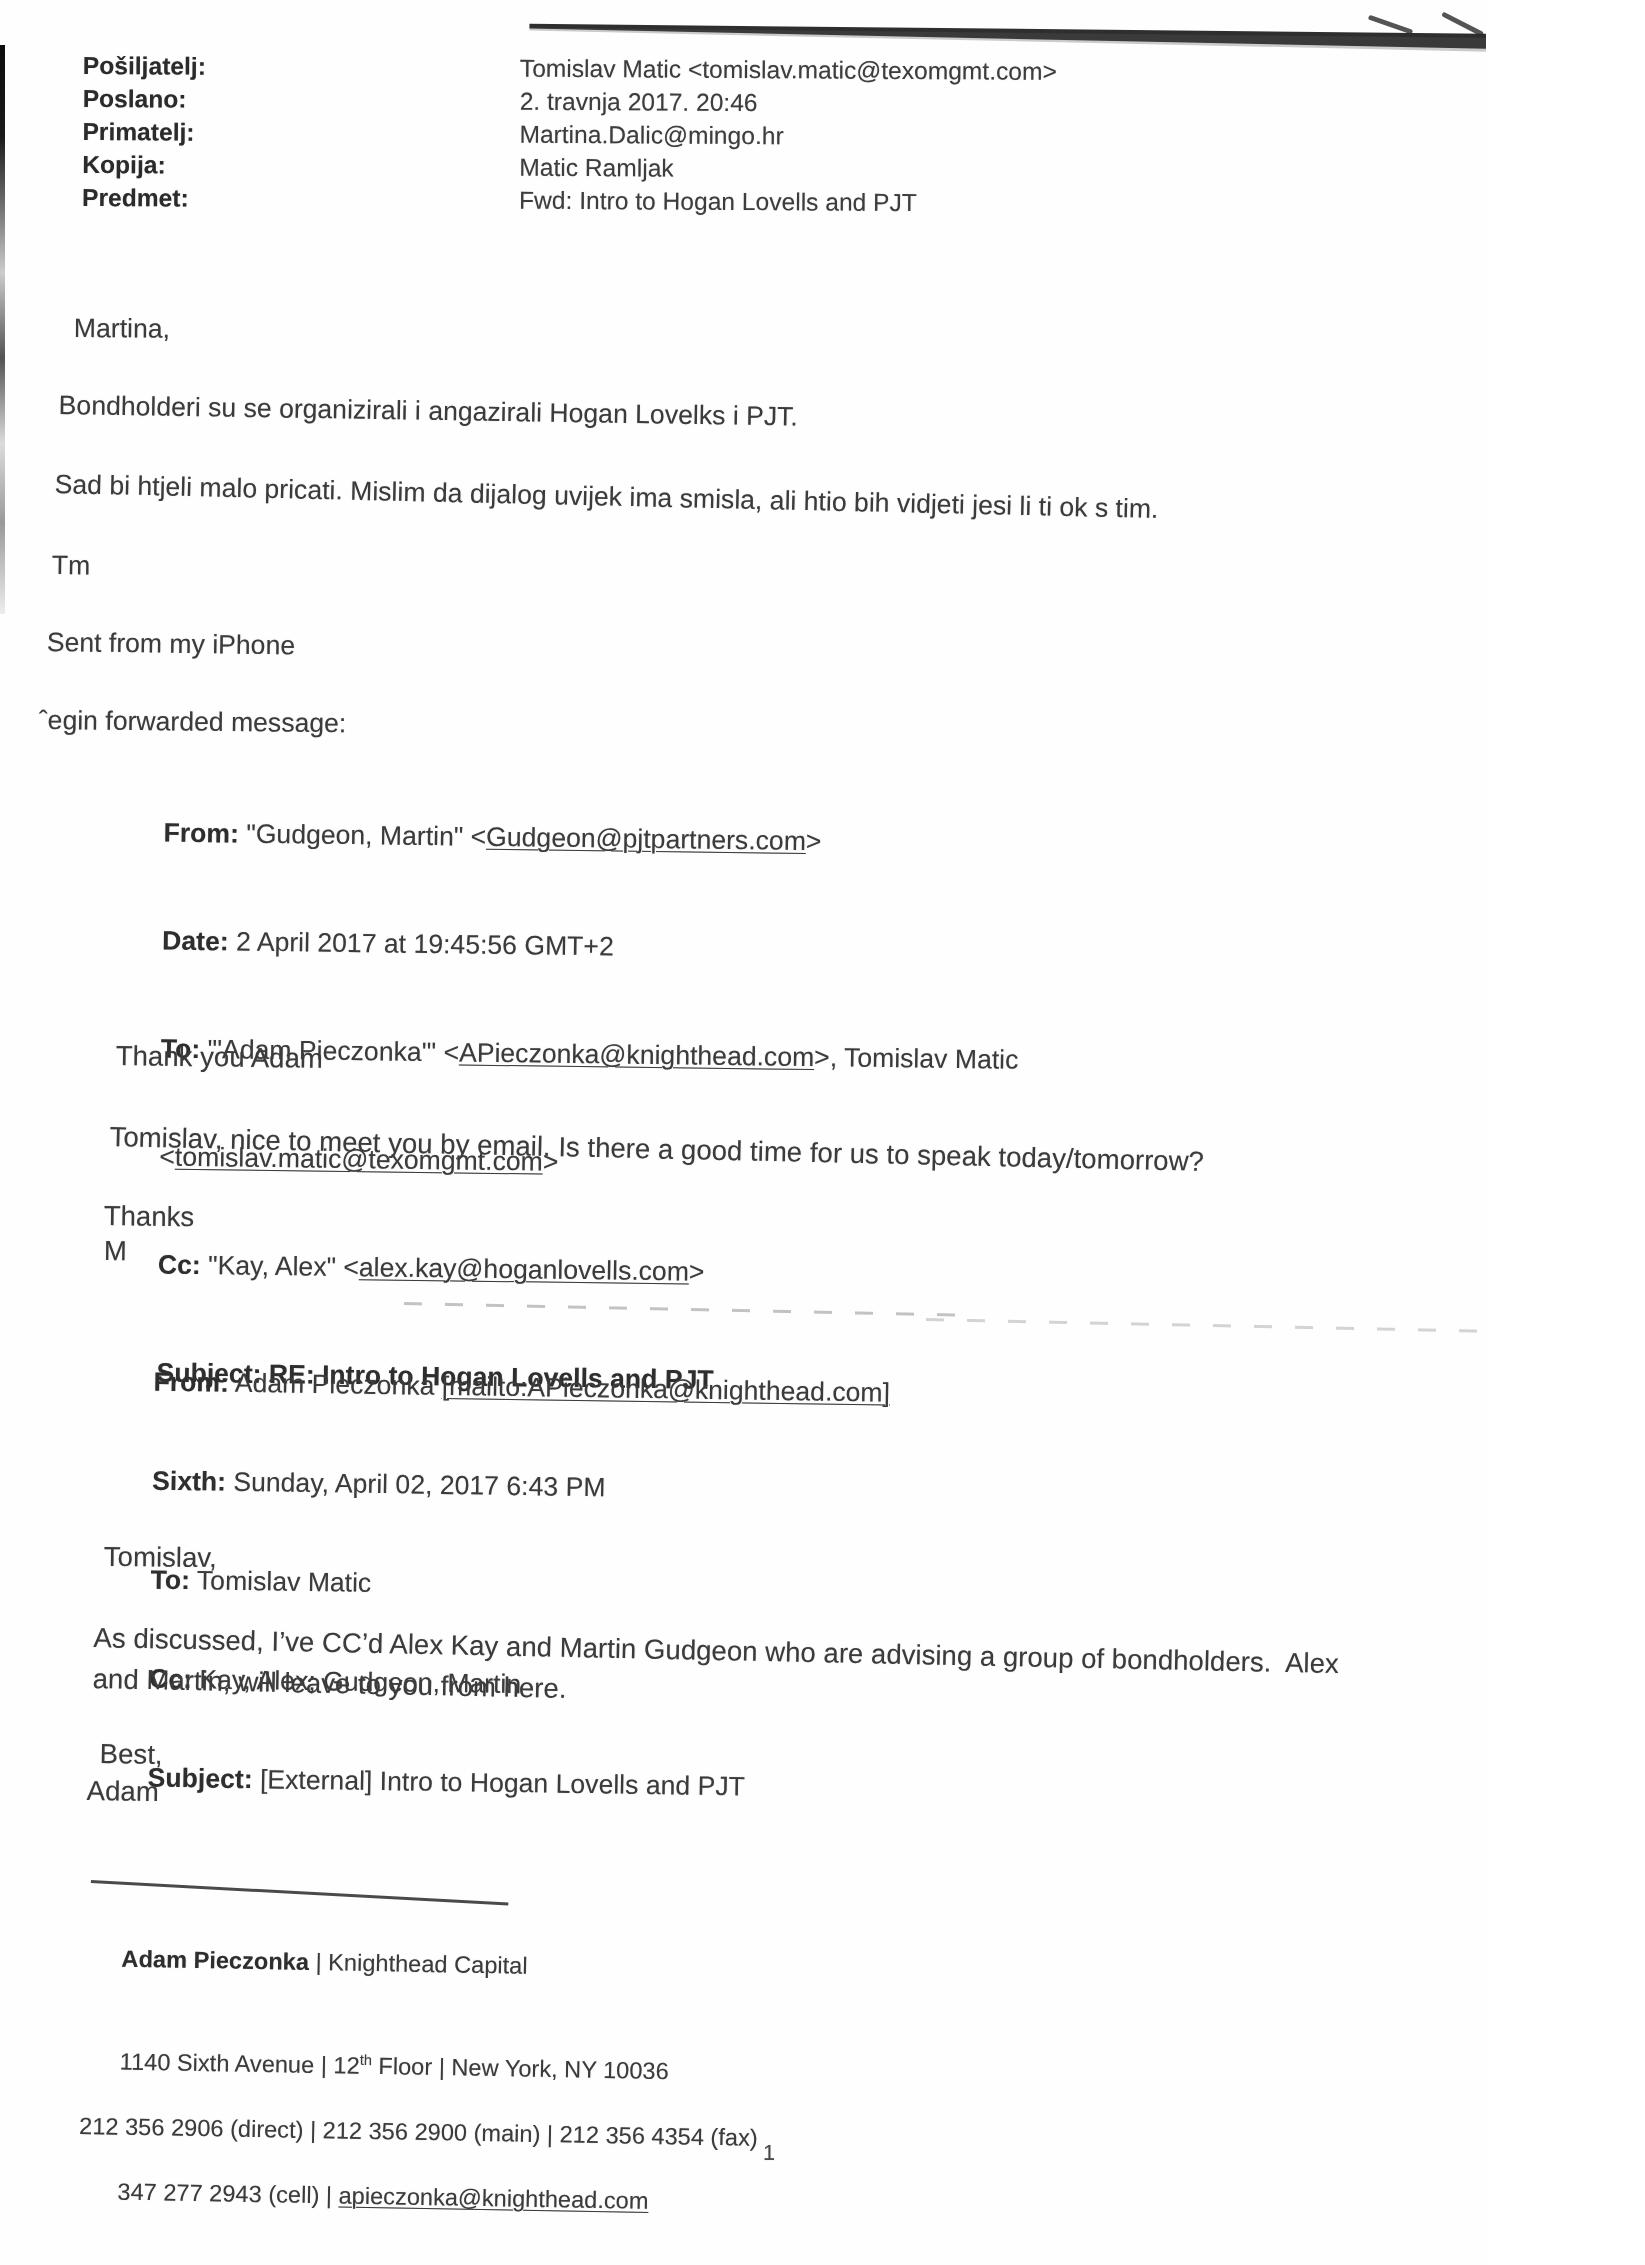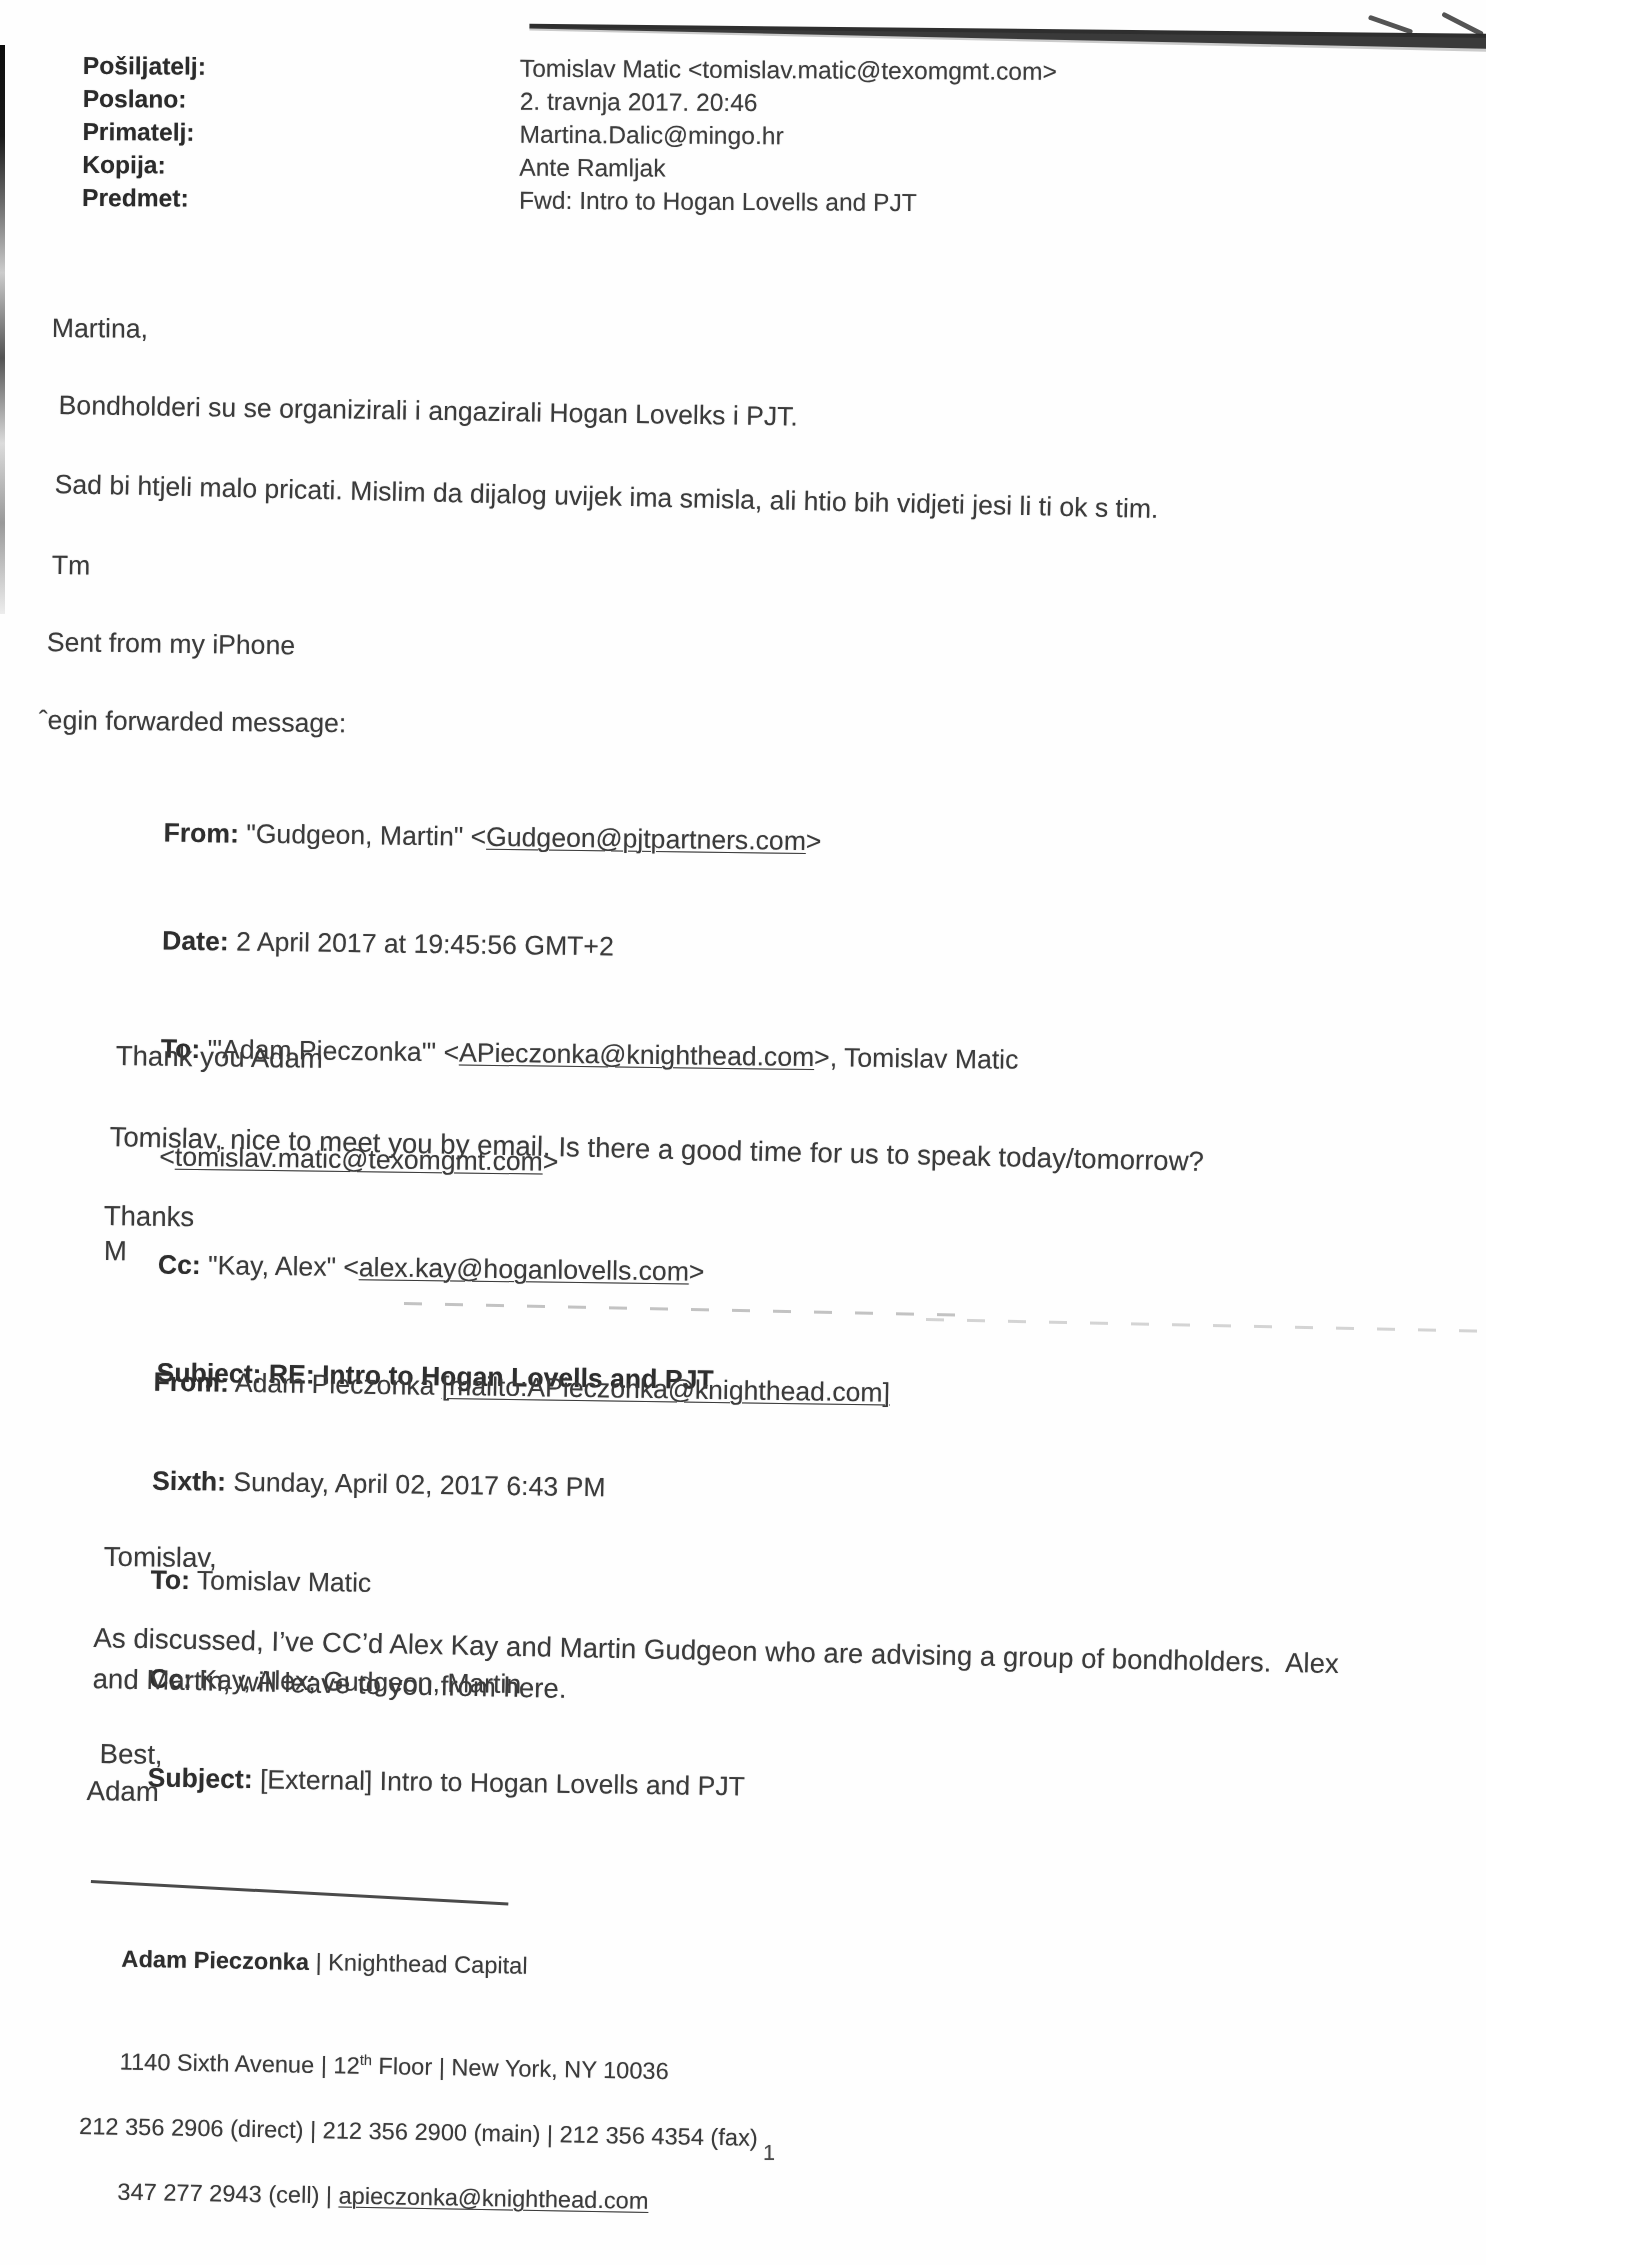--- a/index.html
+++ b/index.html
@@ -54,29 +54,29 @@
     <div class="hrow">
       <span class="hlabel">Poslano:</span>
       <span class="hval">2. travnja 2017. 20:46</span>
     </div>
     <div class="hrow">
       <span class="hlabel">Primatelj:</span>
       <span class="hval">Martina.Dalic@mingo.hr</span>
     </div>
     <div class="hrow">
       <span class="hlabel">Kopija:</span>
-      <span class="hval">Ante Ramljak</span>
+      <span class="hval">Matic Ramljak</span>
     </div>
     <div class="hrow">
       <span class="hlabel">Predmet:</span>
       <span class="hval">Fwd: Intro to Hogan Lovells and PJT</span>
     </div>
   </div>
 
-  <div class="abs t27 line" style="left:52px;top:313px;transform:rotate(0.4deg);text-align:right;">Martina,</div>
+  <div class="abs t27 line" style="left:74px;top:313px;transform:rotate(0.4deg);text-align:right;">Martina,</div>
   <div class="abs t27 line" style="left:59px;top:390px;transform:rotate(0.9deg);">Bondholderi su se organizirali i angazirali Hogan Lovelks i PJT.</div>
   <div class="abs t27 line" style="left:55px;top:469px;transform:rotate(1.3deg);">Sad bi htjeli malo pricati. Mislim da dijalog uvijek ima smisla, ali htio bih vidjeti jesi li ti ok s tim.</div>
   <div class="abs t27 line" style="left:52px;top:550px;transform:rotate(0.6deg);">Tm</div>
   <div class="abs t27 line" style="left:47px;top:627px;transform:rotate(0.8deg);">Sent from my iPhone</div>
   <div class="abs t27 line" style="left:39px;top:705px;transform:rotate(0.6deg);">ˆegin forwarded message:</div>
 
   <div class="abs fwdhdr1" style="left:120px;top:778px;transform:rotate(0.75deg);">
     <div class="line">
       <span class="b">From:</span><span> "Gudgeon, Martin" &lt;</span><span class="u">Gudgeon@pjtpartners.com</span><span>&gt;</span>
     </div>

